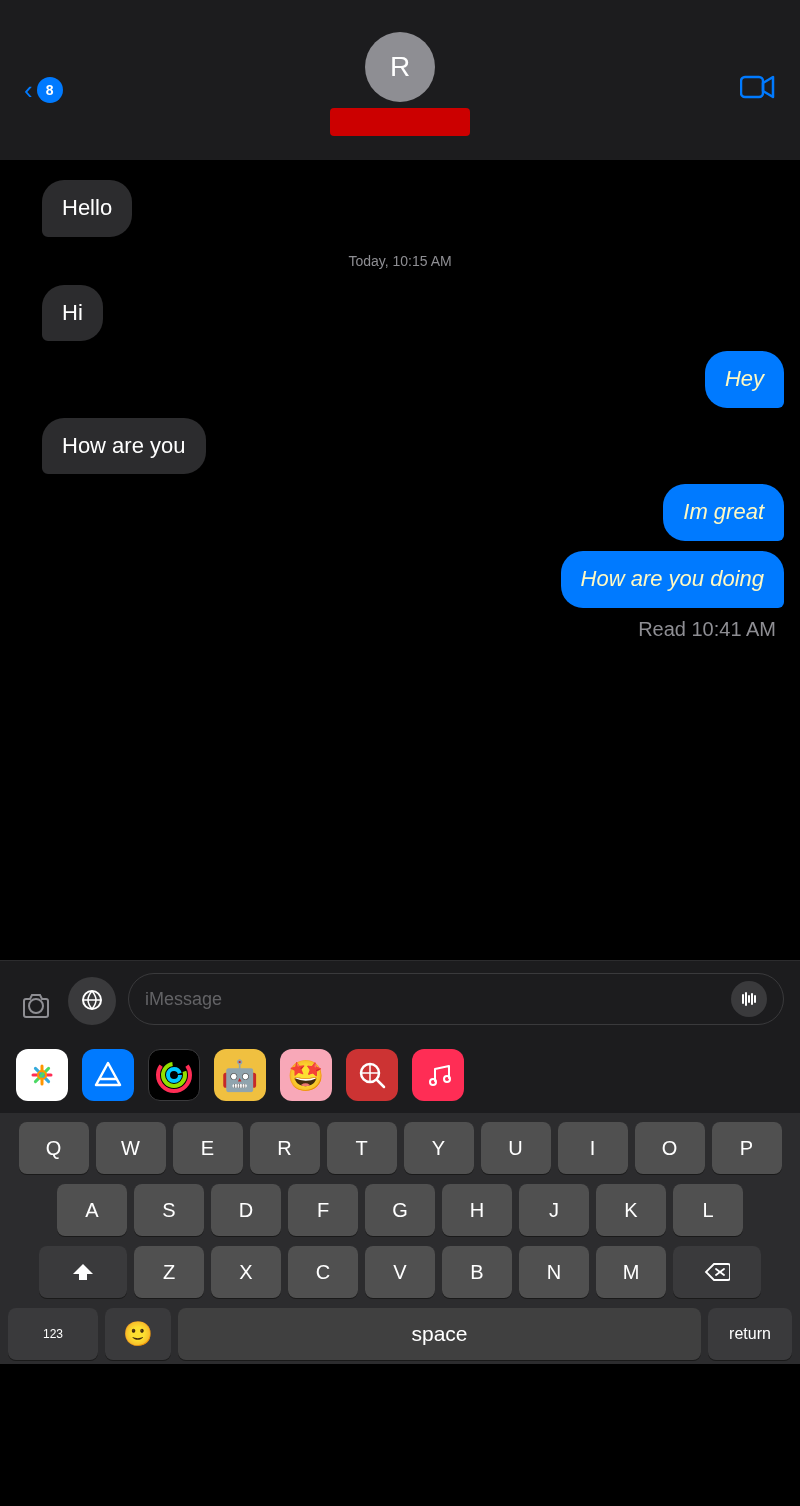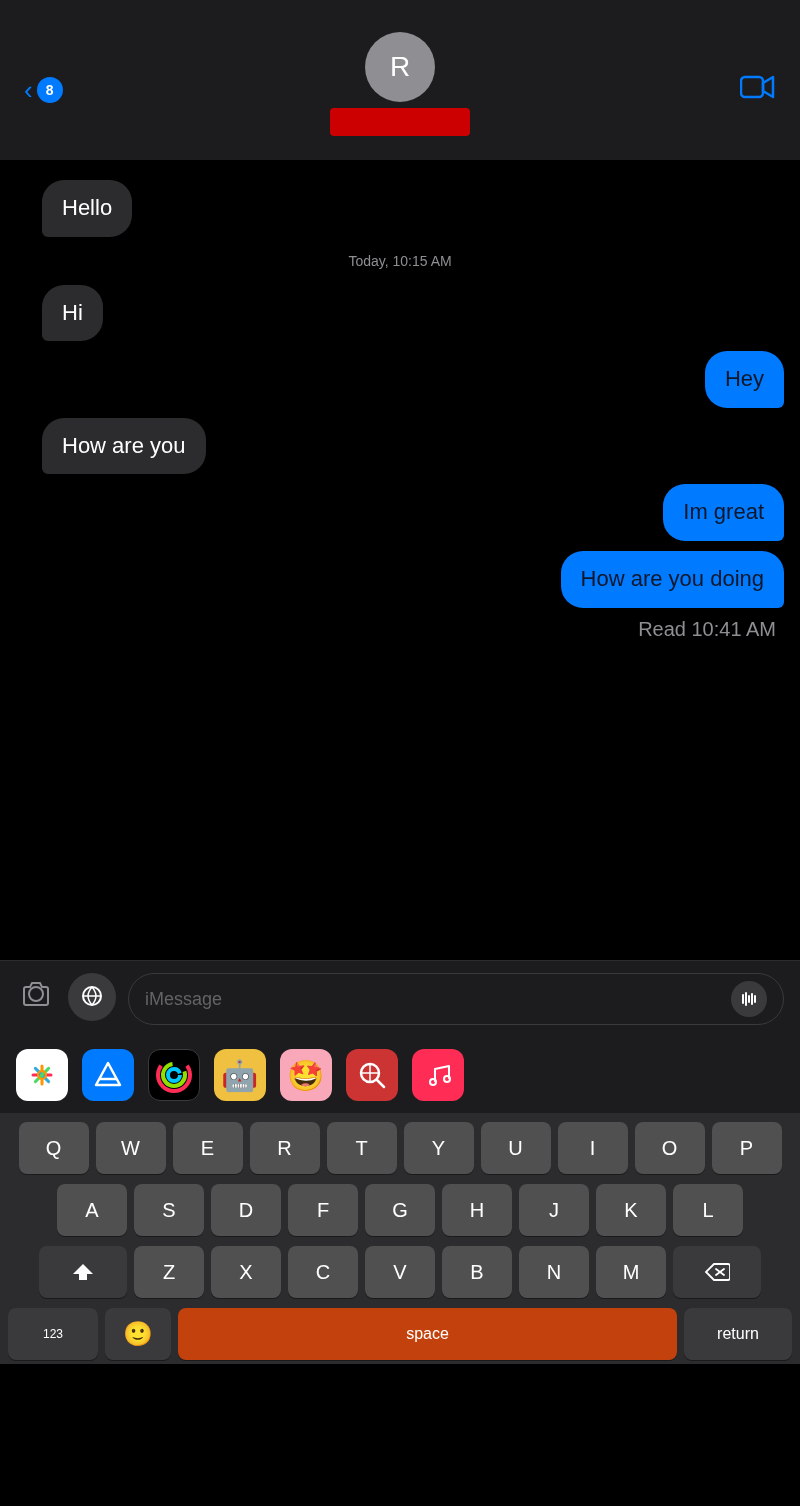--- a/index.html
+++ b/index.html
@@ -111,37 +111,38 @@
       font-size: 22px;
       line-height: 1.3;
     }
     .bubble.received {
       background: #2c2c2e;
       color: #fff;
       border-bottom-left-radius: 6px;
     }
     .bubble.sent {
       background: #007aff;
-      color: #0f172a;
+      color: #fef9c3;
       border-bottom-right-radius: 6px;
+      font-style: italic;
     }
     .read-receipt {
       text-align: right;
       color: #8e8e93;
       font-size: 20px;
       margin-top: 4px;
       padding-right: 8px;
     }
 
     
     .input-area {
       background: #1c1c1e;
       padding: 12px 16px;
       display: flex;
-      align-items: flex-start;
+      align-items: flex-end;
       gap: 12px;
       border-top: 1px solid #2c2c2e;
     }
     .camera-btn {
       width: 40px;
       height: 40px;
       display: flex;
       align-items: center;
       justify-content: center;
       color: #8e8e93;
@@ -261,26 +262,26 @@
     .key-123 {
       width: 90px;
       font-size: 12px;
     }
     .key-emoji {
       width: 66px;
       font-size: 24px;
     }
     .key-space {
       flex: 1;
-      font-size: 16px;
-      color: #fff;
-      background: #c2410c;
+      font-size: 21px;
+      color: #fff;
+      background: #404040;
     }
     .key-return {
-      width: 108px;
+      width: 84px;
       font-size: 16px;
       text-align: right;
     }
     .bottom-row {
       display: flex;
       gap: 7px;
       padding: 0 4px;
       margin-bottom: 0;
     }
 

